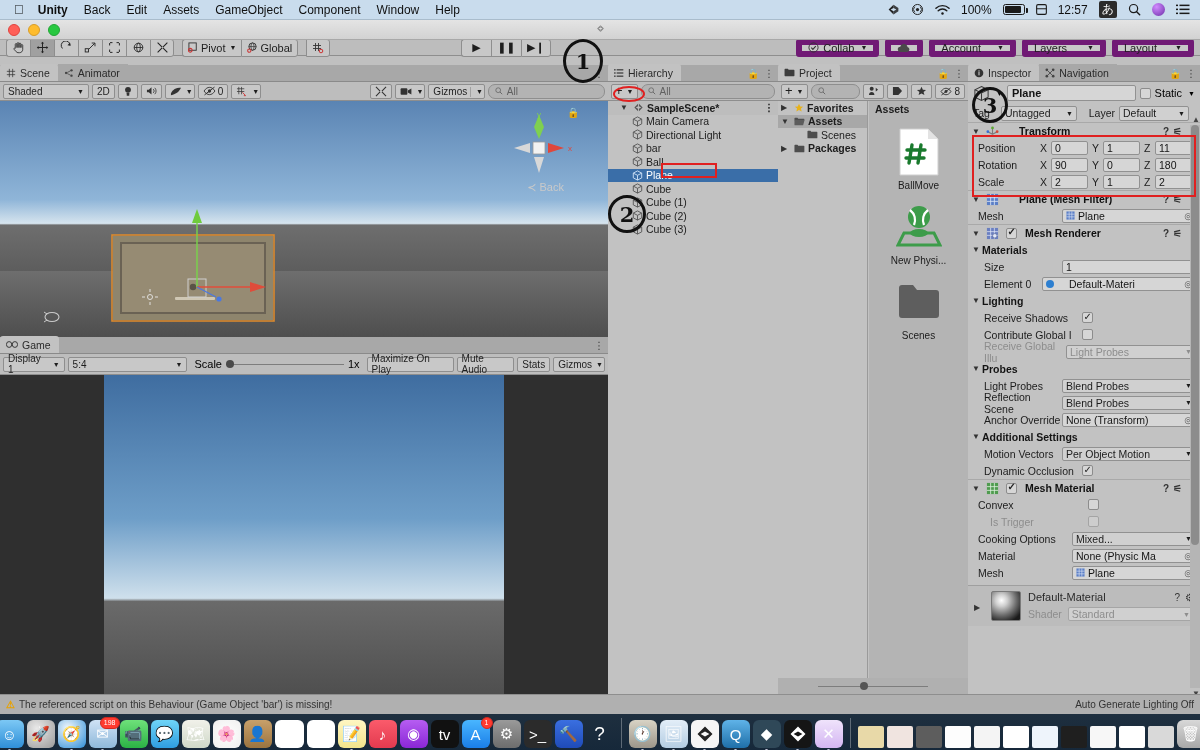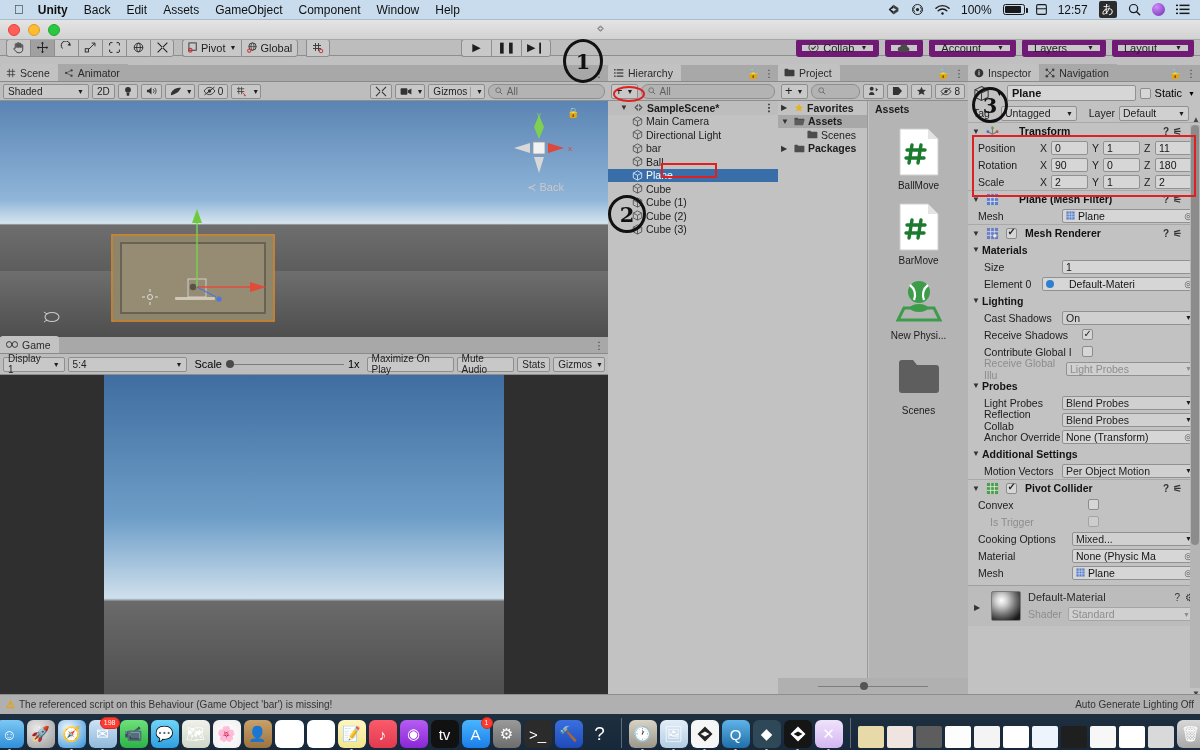--- a/index.html
+++ b/index.html
@@ -838,32 +838,20 @@
                   <path d="M30 2v10h10z" fill="#e3e3e3"></path>
                   <g stroke="#1a7a2e" stroke-width="3.4" stroke-linecap="round">
                     <path d="M14 18L11 36M23 18L20 36M9 23h18M8 31h18"></path>
                   </g>
                 </svg>
               </span>
               <span class="assetlabel">BallMove</span>
             </div>
             <div class="assetitem">
               <span style="display:flex;height:52px;align-items:center;">
-                <svg width="42" height="50" viewBox="0 0 42 50">
-                  <path d="M2 2h28l10 10v36H2z" fill="#ffffff" stroke="#cfcfcf" stroke-width="1"></path>
-                  <path d="M30 2v10h10z" fill="#e3e3e3"></path>
-                  <g stroke="#1a7a2e" stroke-width="3.4" stroke-linecap="round">
-                    <path d="M14 18L11 36M23 18L20 36M9 23h18M8 31h18"></path>
-                  </g>
-                </svg>
-              </span>
-              <span class="assetlabel">BarMove</span>
-            </div>
-            <div class="assetitem">
-              <span style="display:flex;height:52px;align-items:center;">
                 <svg width="46" height="48" viewBox="0 0 46 48">
                   <circle cx="23" cy="14" r="11" fill="#3d9c4a"></circle>
                   <path d="M14 7c5 4 6 10 4 15M32 7c-5 4-6 10-4 15" stroke="#fff" stroke-width="2.3" fill="none"></path>
                   <path d="M8 30h30l6 12H2z" fill="none" stroke="#3d9c4a" stroke-width="3"></path>
                   <ellipse cx="23" cy="30" rx="9" ry="4" fill="#3d9c4a"></ellipse>
                 </svg>
               </span>
               <span class="assetlabel">New Physi...</span>
             </div>
             <div class="assetitem">
@@ -1047,27 +1035,20 @@
             <span style="width:8px;height:8px;border-radius:50%;background:#2d7fd0;display:inline-block;"></span>
             <span>Default-Materi</span>
             <span style="margin-left:auto;color:#555;font-size:9px;">◎</span>
           </span>
         </div>
         <div class="prow2" style="padding-left:4px;">
           <span class="foldout">▼</span>
           <span class="sectionlabel">Lighting</span>
         </div>
         <div class="prow2" style="padding-left:16px;">
-          <span class="plabel" style="width:78px;">Cast Shadows</span>
-          <span class="dd" style="flex:1; margin-right:4px; height:14px;">
-            <span>On</span>
-            <span class="caret">▼</span>
-          </span>
-        </div>
-        <div class="prow2" style="padding-left:16px;">
           <span class="plabel" style="width:98px;">Receive Shadows</span>
           <span class="cb on"></span>
         </div>
         <div class="prow2" style="padding-left:16px;">
           <span class="plabel" style="width:98px;">Contribute Global I</span>
           <span class="cb"></span>
         </div>
         <div class="prow2" style="padding-left:16px;">
           <span class="plabel dim" style="width:82px;">Receive Global Illu</span>
           <span class="dd" style="flex:1; margin-right:4px; height:14px; color:#8d8d8d;">
@@ -1080,21 +1061,21 @@
           <span class="sectionlabel">Probes</span>
         </div>
         <div class="prow2" style="padding-left:16px;">
           <span class="plabel" style="width:78px;">Light Probes</span>
           <span class="dd" style="flex:1; margin-right:4px; height:14px;">
             <span>Blend Probes</span>
             <span class="caret">▼</span>
           </span>
         </div>
         <div class="prow2" style="padding-left:16px;">
-          <span class="plabel" style="width:78px;">Reflection Collab</span>
+          <span class="plabel" style="width:78px;">Reflection Scene</span>
           <span class="dd" style="flex:1; margin-right:4px; height:14px;">
             <span>Blend Probes</span>
             <span class="caret">▼</span>
           </span>
         </div>
         <div class="prow2" style="padding-left:16px;justify-content:space-between;">
           <span class="plabel" style="width:78px;">Anchor Override</span>
           <span class="pfield">
             <span>None (Transform)</span>
             <span style="margin-left:auto;color:#555;font-size:9px;">◎</span>
@@ -1103,32 +1084,36 @@
         <div class="prow2" style="padding-left:4px;">
           <span class="foldout">▼</span>
           <span class="sectionlabel">Additional Settings</span>
         </div>
         <div class="prow2" style="padding-left:16px;">
           <span class="plabel" style="width:78px;">Motion Vectors</span>
           <span class="dd" style="flex:1; margin-right:4px; height:14px;">
             <span>Per Object Motion</span>
             <span class="caret">▼</span>
           </span>
+        </div>
+        <div class="prow2" style="padding-left:16px;">
+          <span class="plabel" style="width:98px;">Dynamic Occlusion</span>
+          <span class="cb on"></span>
         </div>
 
         <div class="comp-head">
           <span class="foldout">▼</span>
           <svg width="13" height="13" viewBox="0 0 14 14">
             <rect x="1" y="1" width="12" height="12" fill="#4f9b4f"></rect>
             <g stroke="#def0de" stroke-width="0.9">
                 <path d="M1 5h12M1 9h12M5 1v12M9 1v12"></path>
               </g>
           </svg>
           <span class="cb on" style="margin-left:3px;"></span>
-          <span style="margin-left:4px;">Pivot Collider</span>
+          <span style="margin-left:4px;">Mesh Material</span>
           <span class="tools">
             <span>?</span>
             <span>⚟</span>
             <span>⋮</span>
           </span>
         </div>
         <div class="prow2">
           <span class="plabel" style="width:110px;">Convex</span>
           <span class="cb"></span>
         </div>

